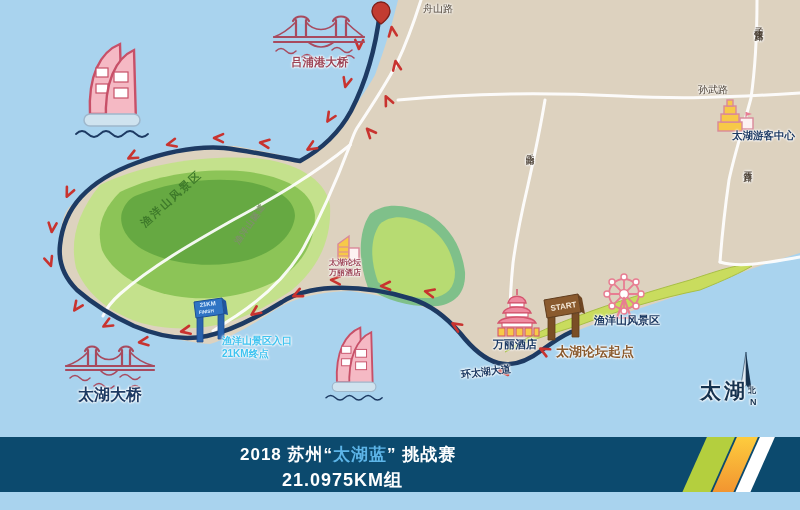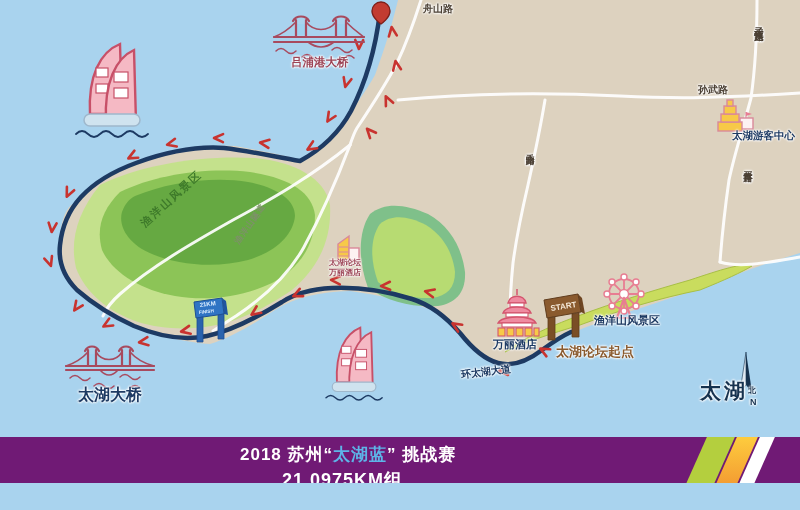--- a/index.html
+++ b/index.html
@@ -1,24 +1,24 @@
 <!DOCTYPE html>
 <html><head>
 <meta charset="utf-8">
 <style>
   html,body{margin:0;padding:0;background:#e8e8e8;}
   #stage{position:relative;width:800px;height:510px;overflow:hidden;
          font-family:"Liberation Sans",sans-serif;background:#a9d3ee;}
   #mapsvg{position:absolute;left:0;top:0;}
   .lbl{position:absolute;font-weight:bold;color:#1d3a63;white-space:nowrap;line-height:1.25;
        text-shadow:0 1px 2px rgba(255,255,255,.85),0 -1px 2px rgba(255,255,255,.85),1px 0 2px rgba(255,255,255,.85),-1px 0 2px rgba(255,255,255,.85);}
-  .road{color:#4a3f33;font-weight:bold;}
+  .road{color:#4a3f33;font-weight:normal;}
   .vert{writing-mode:vertical-rl;letter-spacing:1px;}
   
-  #banner{position:absolute;left:0;top:437px;width:800px;height:46px;background:#701a75;overflow:hidden;}
+  #banner{position:absolute;left:0;top:437px;width:800px;height:55px;background:#0c4a6e;overflow:hidden;}
   #banner .txt{position:absolute;left:240px;top:6px;width:600px;text-align:left;color:#fff;font-weight:bold;}
   #banner .l1{font-size:17px;letter-spacing:1px;}
   #banner .l2{font-size:18px;letter-spacing:1px;margin-left:42px;margin-top:2px;}
   #banner .blue{color:#5db5e8;}
   .stripe{position:absolute;top:-6px;height:70px;transform:skewX(-24deg);}
   #stripe-green{right:78px;width:28px;background:#b4cf3e;}
   #stripe-yellow{right:55px;width:21px;background:linear-gradient(180deg,#ffd23f,#f08c2e);}
   #stripe-white{right:38px;width:15px;background:#ffffff;}
 </style>
 </head>
@@ -296,20 +296,24 @@
 <div class="lbl" style="left:732px;top:129px;font-size:10.5px;">太湖游客中心</div>
 <div class="lbl road vert" style="left:742px;top:163px;font-size:9.5px;">胥香路</div>
 <div class="lbl road vert" style="left:524px;top:147px;font-size:9px;">香山路</div>
 <div class="lbl" style="left:291px;top:55px;font-size:11.5px;color:#9c4456;">吕浦港大桥</div>
 <div class="lbl" style="left:138px;top:220px;font-size:11px;color:#3e7a2a;letter-spacing:2px;transform:rotate(-42deg);transform-origin:left top;text-shadow:none;">渔洋山风景区</div>
 <div class="lbl" style="left:232px;top:240px;font-size:8.5px;color:#7d9169;letter-spacing:1px;transform:rotate(-55deg);transform-origin:left top;text-shadow:none;">渔洋山隧道</div>
 <div class="lbl" style="left:329px;top:258px;font-size:8px;color:#9c4456;">
   <div>太湖论坛</div>
   <div>万丽酒店</div>
 </div>
+<div class="lbl" style="left:222px;top:335px;font-size:10px;color:#3fc3f0;">
+  <div>渔洋山景区入口</div>
+  <div>21KM终点</div>
+</div>
 <div class="lbl" style="left:78px;top:385px;font-size:16px;">太湖大桥</div>
 <div class="lbl" style="left:493px;top:338px;font-size:11px;">万丽酒店</div>
 <div class="lbl" style="left:556px;top:344px;font-size:13px;color:#8a5a2e;">太湖论坛起点</div>
 <div class="lbl" style="left:594px;top:314px;font-size:11px;">渔洋山风景区</div>
 <div class="lbl" style="left:461px;top:366px;font-size:10px;transform:rotate(-7deg);">环太湖大道</div>
 <div class="lbl" style="left:700px;top:378px;font-size:21px;color:#16324f;letter-spacing:3px;">太湖</div>
 <div class="lbl" style="left:748px;top:386px;font-size:8px;color:#16324f;">北</div>
 <div class="lbl" style="left:750px;top:397px;font-size:9px;color:#16324f;">N</div>
 
 <div id="banner">

